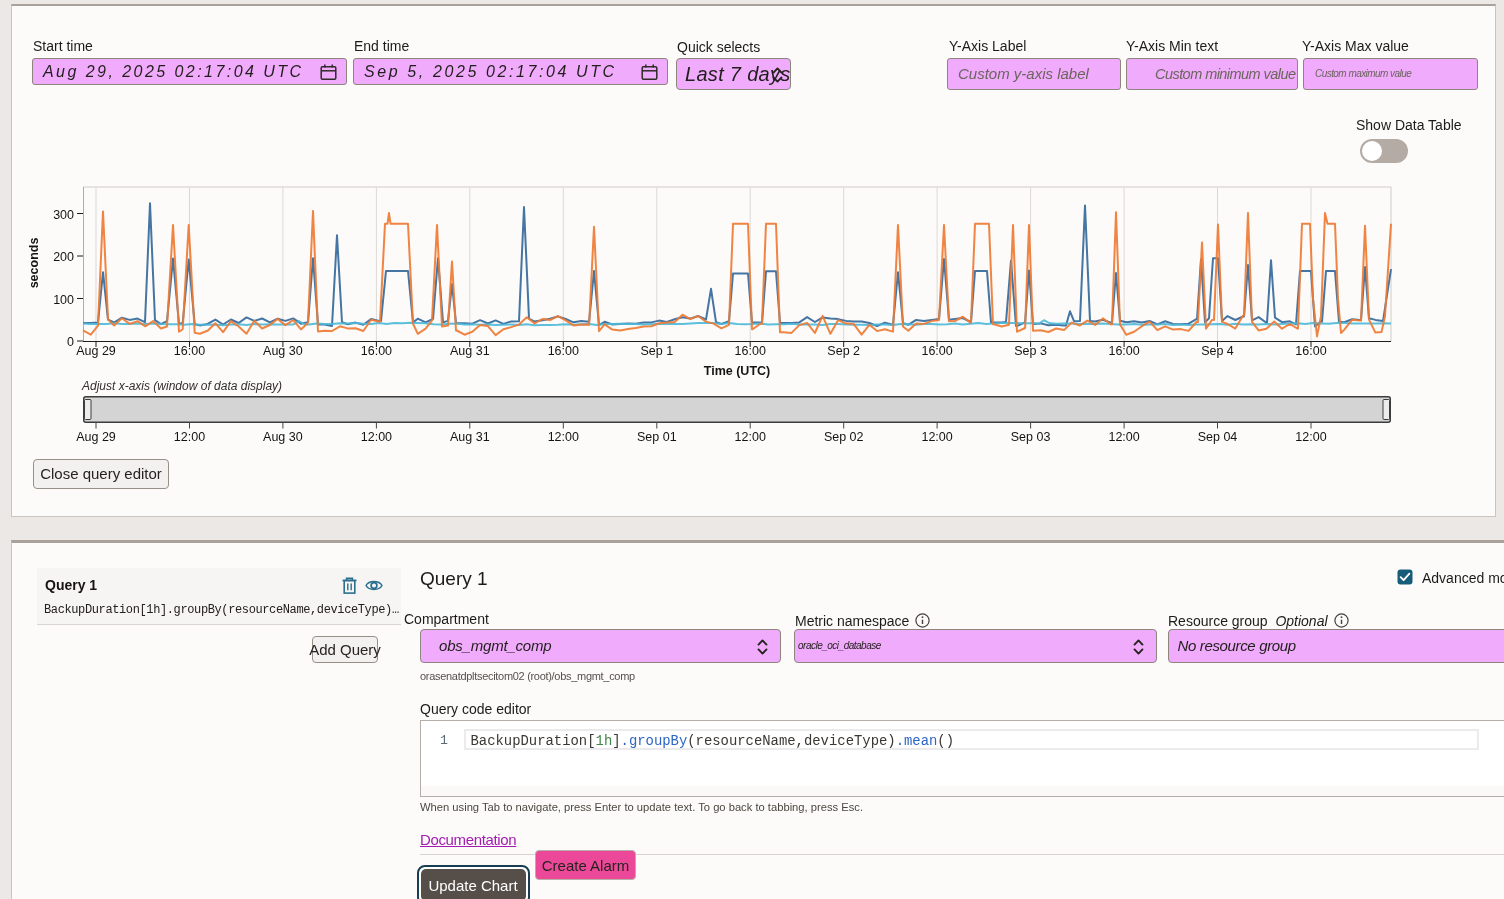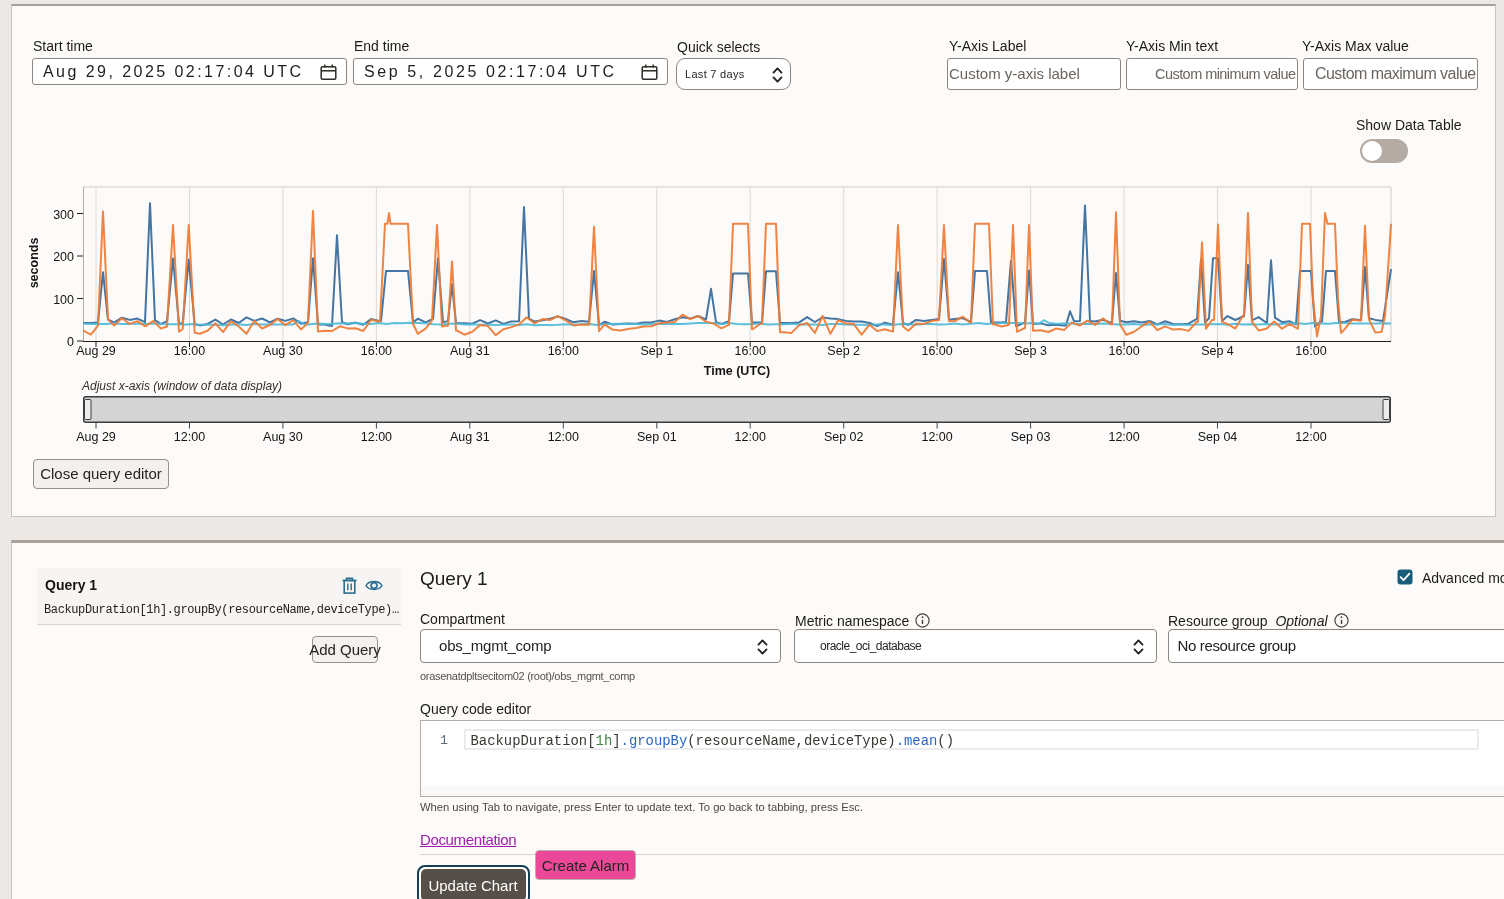--- a/index.html
+++ b/index.html
@@ -1,18 +1,18 @@
 <!DOCTYPE html>
 <html><head><meta charset="utf-8"><style>
 * { margin:0; padding:0; box-sizing:border-box; }
 html,body { width:1504px; height:899px; overflow:hidden; background:#ebe8e5;
   font-family:"Liberation Sans",sans-serif; color:#1d1b18; position:relative; }
 .abs { position:absolute; }
 .lbl { position:absolute; font-size:14px; color:#1d1b18; white-space:nowrap; }
-.inp { position:absolute; background:#ffffff; border:1px solid #8d867e; border-radius:3px; white-space:nowrap; }
+.inp { position:absolute; background:#f0abfc; border:1px solid #8d867e; border-radius:3px; white-space:nowrap;font-style:italic; }
 .btn { position:absolute; background:#f3f1ef; border:1px solid #979088; border-radius:4px;
   font-size:15px; color:#26231f; display:flex; align-items:center; justify-content:center; white-space:nowrap; }
 </style></head>
 <body>
 <div class="abs" style="left:11px;top:4px;width:1485px;height:513px;background:#fcfbfa;border:1px solid #cac4be;border-top:2.5px solid #a9a19a"></div>
 <div class="abs" style="left:11px;top:540px;width:1493px;height:359px;background:#fcfbfa;border-left:1px solid #cac4be;border-top:3px solid #a9a19a"></div>
 
 <div class="lbl" style="left:33px;top:38px">Start time</div>
 <div class="lbl" style="left:354px;top:38px">End time</div>
 <div class="lbl" style="left:677px;top:39px">Quick selects</div>
@@ -25,27 +25,27 @@
       <line x1="1.2" y1="6.8" x2="15.8" y2="6.8" stroke="#2f2c28" stroke-width="1.5"></line>
       <line x1="4.8" y1="0.6" x2="4.8" y2="3.4" stroke="#2f2c28" stroke-width="1.5"></line>
       <line x1="12.2" y1="0.6" x2="12.2" y2="3.4" stroke="#2f2c28" stroke-width="1.5"></line>
     </svg></div>
 <div class="inp" style="left:353px;top:57.5px;width:315px;height:27.5px;font-size:16px;letter-spacing:2.6px;line-height:25.5px;padding-left:10px;color:#211e1b">Sep 5, 2025 02:17:04 UTC<svg width="17" height="17" viewBox="0 0 17 17" style="position:absolute;right:9px;top:5px">
       <rect x="1.2" y="2.8" width="14.6" height="12.4" rx="1.2" fill="none" stroke="#2f2c28" stroke-width="1.5"></rect>
       <line x1="1.2" y1="6.8" x2="15.8" y2="6.8" stroke="#2f2c28" stroke-width="1.5"></line>
       <line x1="4.8" y1="0.6" x2="4.8" y2="3.4" stroke="#2f2c28" stroke-width="1.5"></line>
       <line x1="12.2" y1="0.6" x2="12.2" y2="3.4" stroke="#2f2c28" stroke-width="1.5"></line>
     </svg></div>
-<div class="inp" style="left:676px;top:58px;width:115px;height:32px;border-radius:9px;font-size:11px;letter-spacing:0.3px;line-height:30px;padding-left:8px;color:#211e1b">Last 7 days<svg width="13" height="18" viewBox="0 0 13 18" style="position:absolute;right:6px;top:7px">
+<div class="inp" style="left:676px;top:58px;width:115px;height:32px;border-radius:4px;font-size:20px;letter-spacing:0.3px;line-height:30px;padding-left:8px;color:#211e1b">Last 7 days<svg width="13" height="18" viewBox="0 0 13 18" style="position:absolute;right:6px;top:7px">
       <path d="M2.5 6.6 L6.5 2.4 L10.5 6.6" fill="none" stroke="#26231f" stroke-width="1.9" stroke-linecap="round" stroke-linejoin="round"></path>
       <path d="M2.5 11.4 L6.5 15.6 L10.5 11.4" fill="none" stroke="#26231f" stroke-width="1.9" stroke-linecap="round" stroke-linejoin="round"></path>
     </svg></div>
-<div class="inp" style="left:947px;top:58px;width:174px;height:32px;font-size:15px;line-height:30px;padding-left:1px;color:#6b655e">Custom y-axis label</div>
+<div class="inp" style="left:947px;top:58px;width:174px;height:32px;font-size:15px;line-height:30px;padding-left:10px;color:#6b655e">Custom y-axis label</div>
 <div class="inp" style="left:1126px;top:58px;width:172px;height:32px;font-size:14.5px;line-height:30px;padding-left:28px;color:#6b655e;letter-spacing:-0.55px">Custom minimum value</div>
-<div class="inp" style="left:1303px;top:58px;width:175px;height:32px;font-size:16px;line-height:30px;padding-left:11px;color:#6b655e;letter-spacing:-0.55px">Custom maximum value</div>
+<div class="inp" style="left:1303px;top:58px;width:175px;height:32px;font-size:10px;line-height:30px;padding-left:11px;color:#6b655e;letter-spacing:-0.55px">Custom maximum value</div>
 
 <div class="lbl" style="left:1356px;top:117px">Show Data Table</div>
 <div class="abs" style="left:1360px;top:139px;width:48px;height:24px;border-radius:12px;background:#b3aba4"></div>
 <div class="abs" style="left:1362px;top:141px;width:20px;height:20px;border-radius:50%;background:#fff"></div>
 
 <svg style="position:absolute;left:0;top:176px" width="1460" height="270" viewBox="0 176 1460 270" font-family="'Liberation Sans',sans-serif">
 <line x1="83" y1="187" x2="1391" y2="187" stroke="#d0ccc8" stroke-width="1"></line>
 <line x1="1391" y1="187" x2="1391" y2="341.5" stroke="#d0ccc8" stroke-width="1"></line>
 <line x1="83.5" y1="187" x2="83.5" y2="341.5" stroke="#b3aca5" stroke-width="1"></line>
 <line x1="96.0" y1="187" x2="96.0" y2="341" stroke="#dcd9d5" stroke-width="1"></line>
@@ -156,37 +156,37 @@
 <div class="abs" style="left:44px;top:602.5px;width:355px;overflow:hidden;font-family:'Liberation Mono',monospace;font-size:12px;letter-spacing:-0.38px;color:#24211d;white-space:nowrap">BackupDuration[1h].groupBy(resourceName,deviceType)…</div>
 <div class="btn" style="left:312px;top:635.5px;width:66px;height:27px">Add Query</div>
 
 <div class="abs" style="left:420px;top:568px;font-size:19px;color:#1d1b18">Query 1</div>
 <svg width="16" height="16" viewBox="0 0 16 16" style="position:absolute;left:1397px;top:569px">
     <rect x="0.5" y="0.5" width="15" height="15" rx="3" fill="#175d7a"></rect>
     <path d="M3.6 8.2 L6.6 11.2 L12.4 4.6" fill="none" stroke="#fff" stroke-width="1.8" stroke-linecap="round" stroke-linejoin="round"></path>
   </svg>
 <div class="lbl" style="left:1422px;top:570px">Advanced mode</div>
 
-<div class="lbl" style="left:420px;top:610.5px">Compartment</div>
+<div class="lbl" style="left:404px;top:610.5px">Compartment</div>
 <div class="lbl" style="left:795px;top:610.5px">Metric namespace<svg width="15" height="15" viewBox="0 0 15 15" style="position:relative;top:2px;margin-left:6px">
       <circle cx="7.5" cy="7.5" r="6.6" fill="none" stroke="#45403a" stroke-width="1.2"></circle>
       <line x1="7.5" y1="6.7" x2="7.5" y2="11" stroke="#45403a" stroke-width="1.4"></line>
       <circle cx="7.5" cy="4.2" r="0.9" fill="#45403a"></circle>
     </svg></div>
 <div class="lbl" style="left:1168px;top:610.5px">Resource group&nbsp;&nbsp;<i>Optional</i><svg width="15" height="15" viewBox="0 0 15 15" style="position:relative;top:2px;margin-left:6px">
       <circle cx="7.5" cy="7.5" r="6.6" fill="none" stroke="#45403a" stroke-width="1.2"></circle>
       <line x1="7.5" y1="6.7" x2="7.5" y2="11" stroke="#45403a" stroke-width="1.4"></line>
       <circle cx="7.5" cy="4.2" r="0.9" fill="#45403a"></circle>
     </svg></div>
 
 <div class="inp" style="left:420px;top:629px;width:361px;height:34px;border-radius:4px;font-size:15px;letter-spacing:-0.2px;line-height:32px;padding-left:18px;color:#211e1b">obs_mgmt_comp<svg width="13" height="18" viewBox="0 0 13 18" style="position:absolute;right:11px;top:8px">
       <path d="M2.5 6.6 L6.5 2.4 L10.5 6.6" fill="none" stroke="#26231f" stroke-width="1.9" stroke-linecap="round" stroke-linejoin="round"></path>
       <path d="M2.5 11.4 L6.5 15.6 L10.5 11.4" fill="none" stroke="#26231f" stroke-width="1.9" stroke-linecap="round" stroke-linejoin="round"></path>
     </svg></div>
-<div class="inp" style="left:794px;top:629px;width:363px;height:34px;border-radius:4px;font-size:12px;letter-spacing:-0.5px;line-height:32px;padding-left:25px;color:#211e1b">oracle_oci_database<svg width="13" height="18" viewBox="0 0 13 18" style="position:absolute;right:11px;top:8px">
+<div class="inp" style="left:794px;top:629px;width:363px;height:34px;border-radius:4px;font-size:10px;letter-spacing:-0.5px;line-height:32px;padding-left:3px;color:#211e1b">oracle_oci_database<svg width="13" height="18" viewBox="0 0 13 18" style="position:absolute;right:11px;top:8px">
       <path d="M2.5 6.6 L6.5 2.4 L10.5 6.6" fill="none" stroke="#26231f" stroke-width="1.9" stroke-linecap="round" stroke-linejoin="round"></path>
       <path d="M2.5 11.4 L6.5 15.6 L10.5 11.4" fill="none" stroke="#26231f" stroke-width="1.9" stroke-linecap="round" stroke-linejoin="round"></path>
     </svg></div>
 <div class="inp" style="left:1168px;top:629px;width:360px;height:34px;border-radius:4px;font-size:15px;letter-spacing:-0.35px;line-height:32px;padding-left:8.5px;color:#211e1b">No resource group</div>
 
 <div class="abs" style="left:420px;top:670px;font-size:11px;letter-spacing:-0.3px;color:#56514b">orasenatdpltsecitom02 (root)/obs_mgmt_comp</div>
 
 <div class="lbl" style="left:420px;top:700.5px">Query code editor</div>
 <div class="abs" style="left:419.5px;top:720px;width:1085px;height:77px;background:#fff;border:1px solid #b5aea8;border-right:none"></div>
 <div class="abs" style="left:420.5px;top:786px;width:1083px;height:10px;background:#faf9f7"></div>

